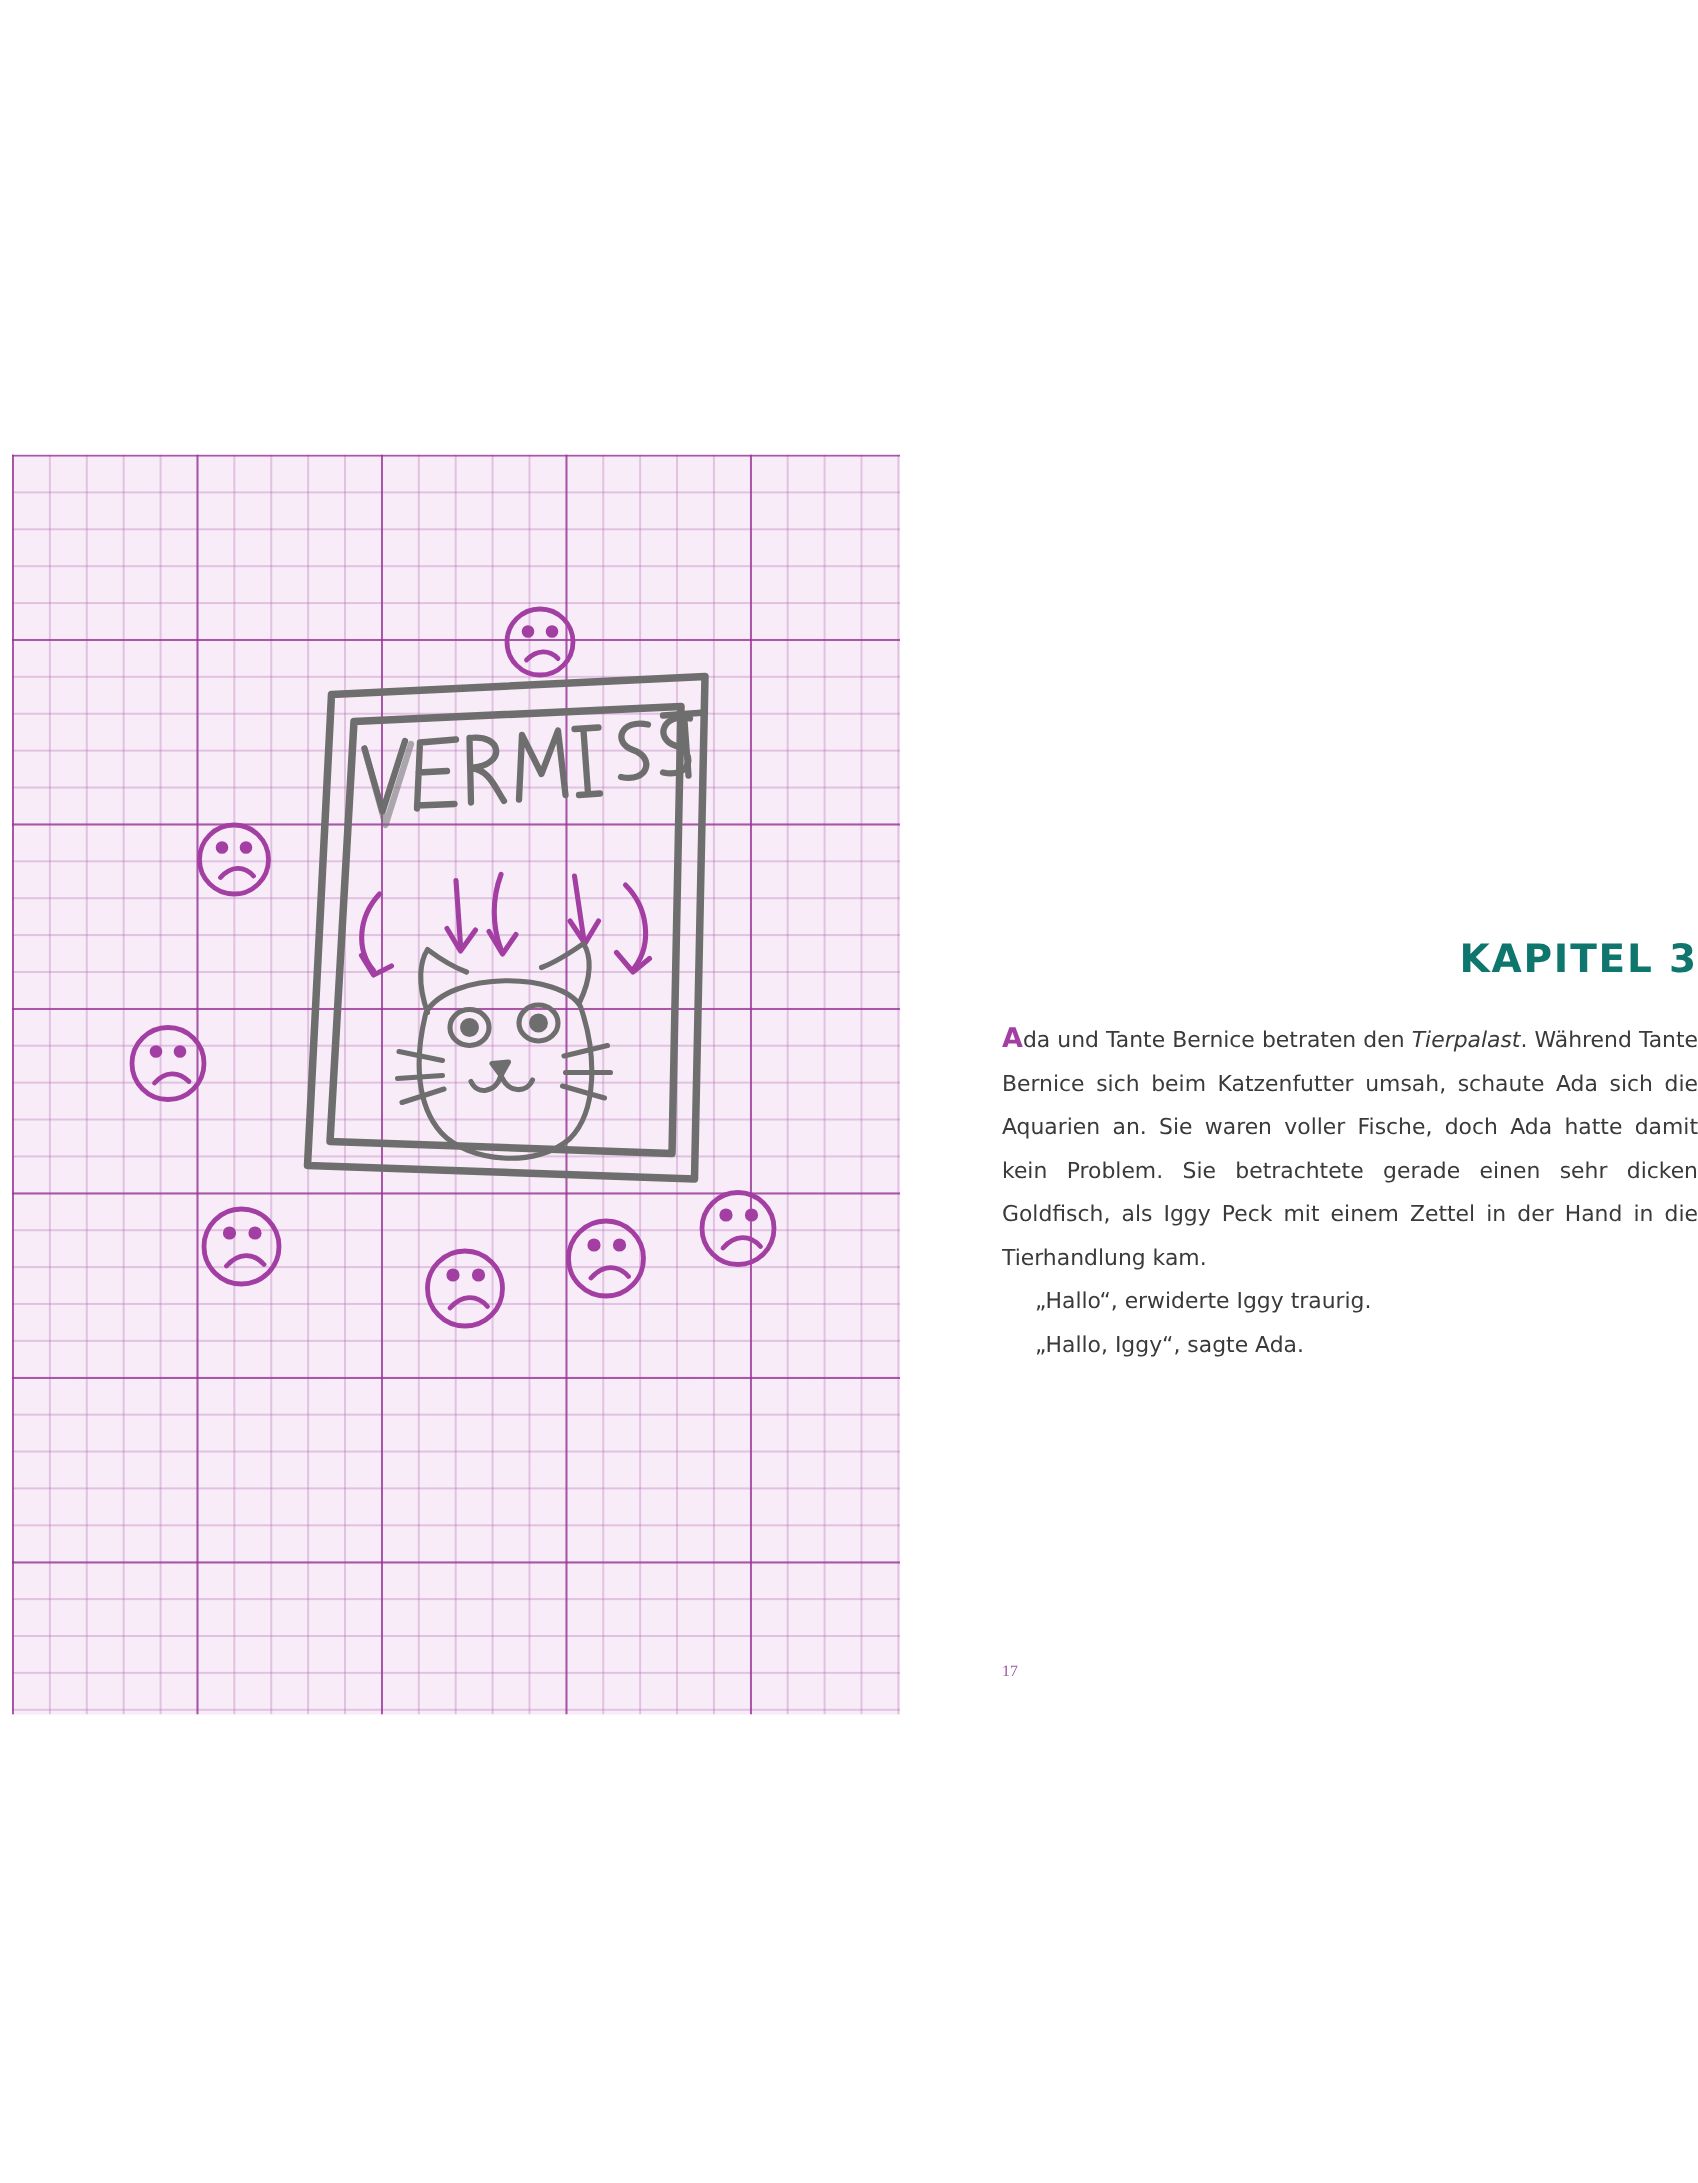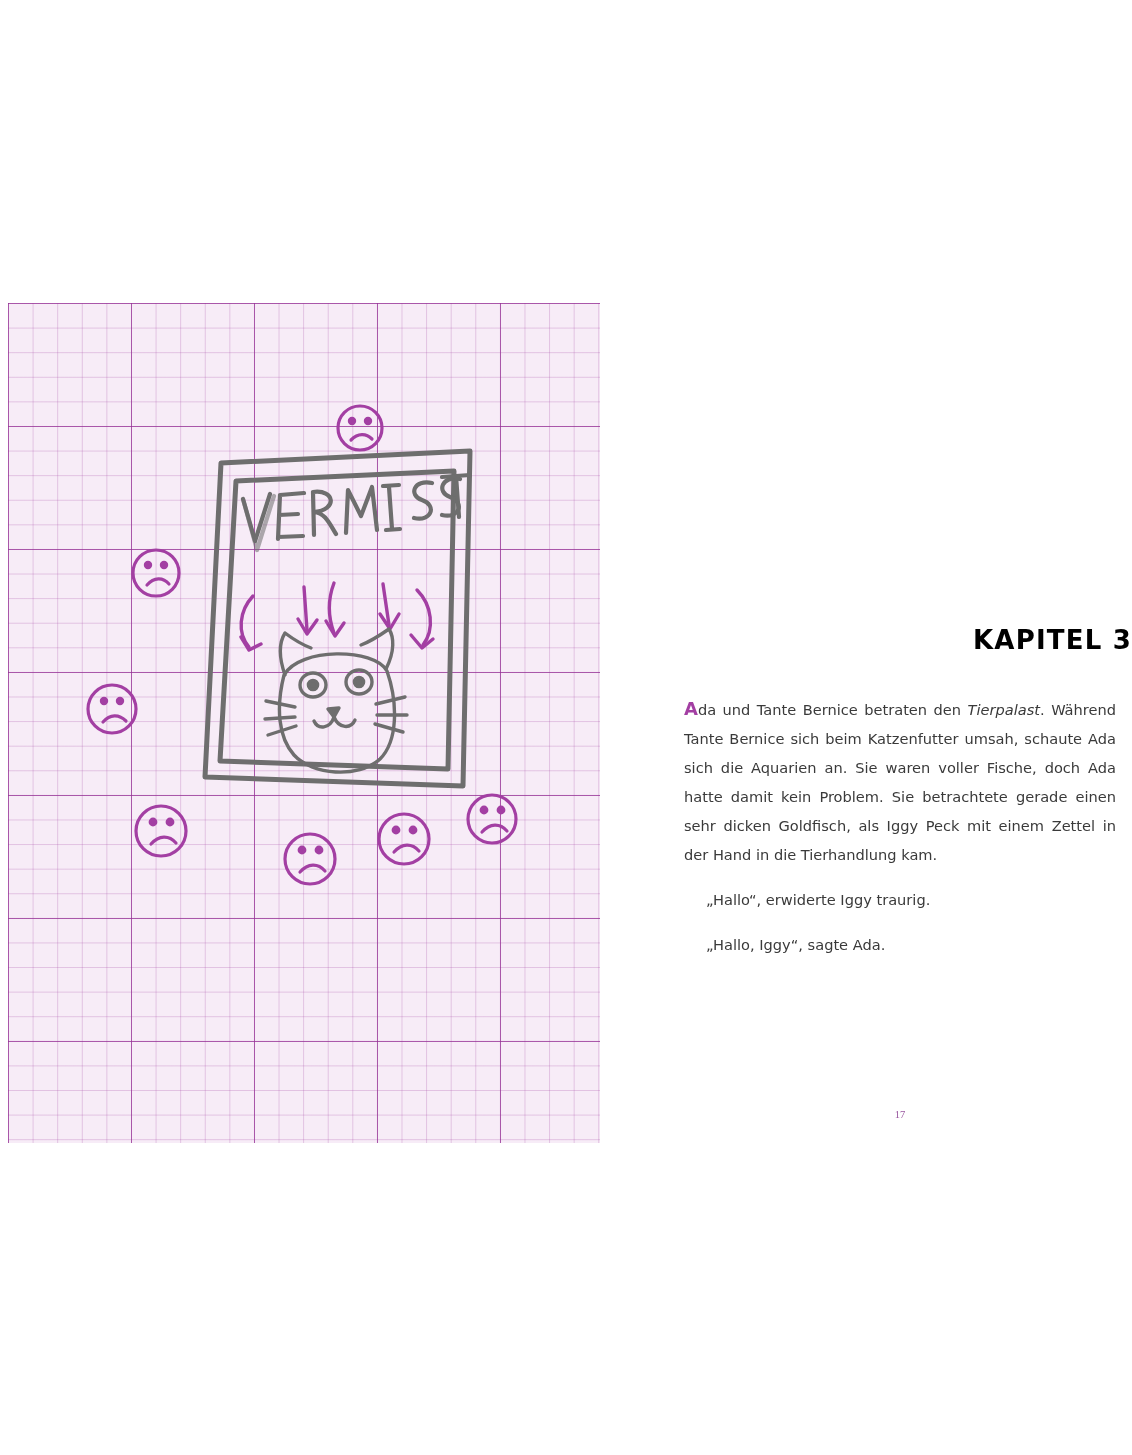--- a/index.html
+++ b/index.html
@@ -68,53 +68,52 @@
   .chapter-title {
     position: absolute;
     left: 68px;
     top: 322px;
     width: 464px;
     text-align: right;
     font-family: "DejaVu Sans", sans-serif;
     font-weight: bold;
     font-size: 26px;
     letter-spacing: 1.2px;
-    color: #000000;
+    color: #0f766e;
   }
   .body-text {
     position: absolute;
     left: 68px;
     top: 375px;
     width: 464px;
     font-family: "DejaVu Sans", sans-serif;
     font-size: 14.6px;
     line-height: 29px;
     color: #3a3a3a;
     text-align: justify;
   }
   .body-text p {
-    margin: 16px;
+    margin: 0;
   }
   .body-text p.indent {
     text-indent: 22px;
   }
   .dropcap {
     color: #a33fa3;
     font-weight: bold;
     font-size: 18px;
   }
   .ital {
     font-style: italic;
   }
   .page-number {
     position: absolute;
     left: 68px;
     top: 806px;
     width: 464px;
-    text-align: center;
     font-family: Liberation Serif, serif;
     font-size: 10.5px;
     color: #9a58a0;
   }
 </style>
 </head>
 <body>
 
 <div class="left-page">
   <div class="grid-fine"></div>

